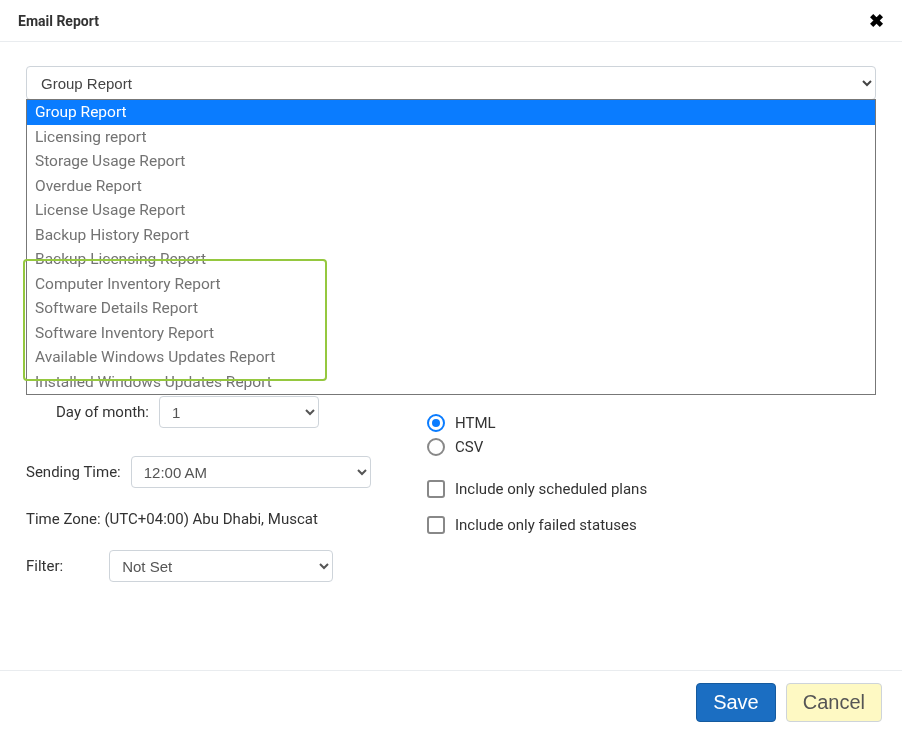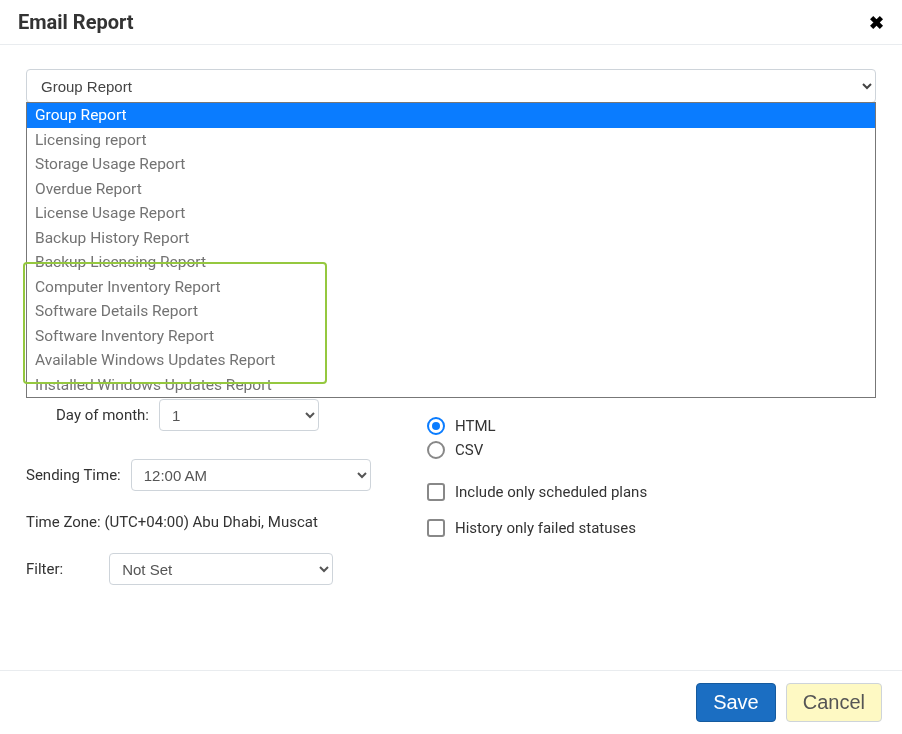--- a/index.html
+++ b/index.html
@@ -14,21 +14,21 @@
 }
 .header {
   display: flex;
   justify-content: space-between;
   align-items: center;
   padding: 10px 18px 10px 18px;
   border-bottom: 1px solid #e9ecef;
 }
 .header-title {
   font-weight: 700;
-  font-size: 20px;
+  font-size: 14px;
   color: #333;
 }
 .close-icon {
   font-weight: 900;
   font-size: 18px;
   color: #000;
   cursor: pointer;
 }
 .body {
   padding: 24px 26px 24px 26px;
@@ -240,21 +240,21 @@
       <div class="row">
         <span class="radio"></span>
         <span class="label">CSV</span>
       </div>
       <div class="row" style="margin-top:24px;">
         <span class="checkbox"></span>
         <span class="label">Include only scheduled plans</span>
       </div>
       <div class="row" style="margin-top:18px;">
         <span class="checkbox"></span>
-        <span class="label">History only failed statuses</span>
+        <span class="label">Include only failed statuses</span>
       </div>
     </div>
   </div>
 </div>
 
 <div class="footer">
   <button class="btn btn-primary">Save</button>
   <button class="btn btn-default">Cancel</button>
 </div>
 

